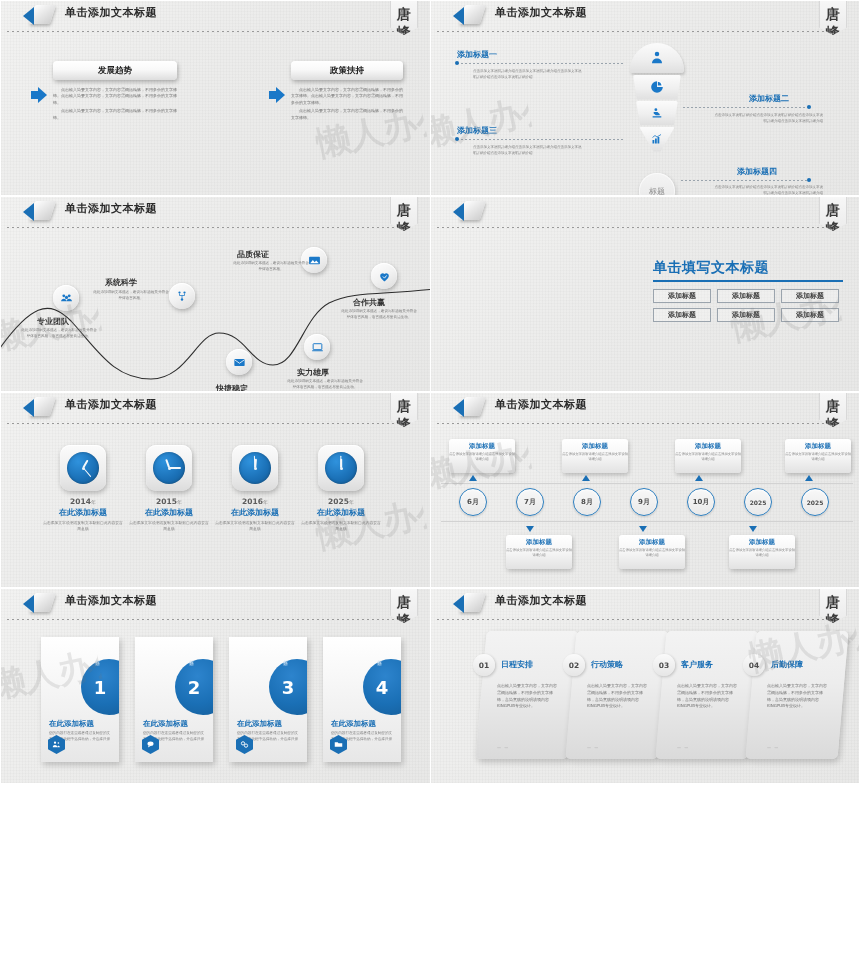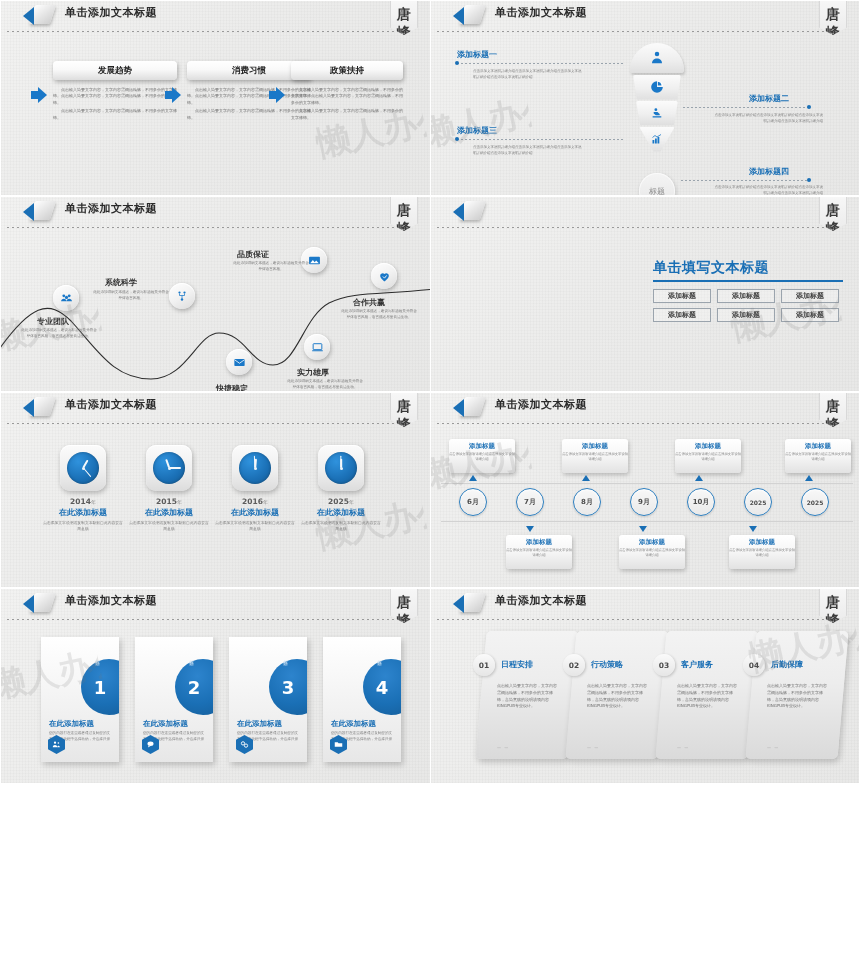--- a/index.html
+++ b/index.html
@@ -284,30 +284,20 @@
     <div class="s1-item" style="left:52px;">
       <div class="s1-arrow" style="left:-22px;">
           <div class="arrow-blue"></div>
         </div>
       <div class="s1-box">发展趋势</div>
       <div class="s1-text">
         <p>点击输入简要文字内容，文字内容需概括精炼，不用多余的文字修饰。点击输入简要文字内容，文字内容需概括精炼，不用多余的文字修饰。</p>
         <p>点击输入简要文字内容，文字内容需概括精炼，不用多余的文字修饰。</p>
       </div>
     </div>
-    <div class="s1-item" style="left:186px;">
-      <div class="s1-arrow" style="left:-22px;">
-          <div class="arrow-blue"></div>
-        </div>
-      <div class="s1-box">消费习惯</div>
-      <div class="s1-text">
-        <p>点击输入简要文字内容，文字内容需概括精炼，不用多余的文字修饰。点击输入简要文字内容，文字内容需概括精炼，不用多余的文字修饰。</p>
-        <p>点击输入简要文字内容，文字内容需概括精炼，不用多余的文字修饰。</p>
-      </div>
-    </div>
     <div class="s1-item" style="left:290px; width:112px;">
       <div class="s1-arrow" style="left:-22px;">
           <div class="arrow-blue"></div>
         </div>
       <div class="s1-box">政策扶持</div>
       <div class="s1-text">
         <p>点击输入简要文字内容，文字内容需概括精炼，不用多余的文字修饰。点击输入简要文字内容，文字内容需概括精炼，不用多余的文字修饰。</p>
         <p>点击输入简要文字内容，文字内容需概括精炼，不用多余的文字修饰。</p>
       </div>
     </div>
@@ -368,21 +358,21 @@
     <div class="s2-label" style="left:318px; top:92px;">添加标题二</div>
     <div class="s2-dotline" style="left:252px; top:106px; width:126px;"></div>
     <div class="s2-dot" style="left:376px; top:104px;"></div>
     <div class="s2-text" style="left:282px; top:112px; text-align:right;">点击添加文字说明詳細介绍点击添加文字说明詳細介绍点击添加文字说明詳細介绍点击添加文字说明詳細介绍</div>
 
     <div class="s2-label" style="left:26px; top:124px;">添加标题三</div>
     <div class="s2-dotline" style="left:26px; top:138px; width:166px;"></div>
     <div class="s2-dot" style="left:24px; top:136px;"></div>
     <div class="s2-text" style="left:42px; top:144px;">点击添加文字说明詳細介绍点击添加文字说明詳細介绍点击添加文字说明詳細介绍点击添加文字说明詳細介绍</div>
 
-    <div class="s2-label" style="left:318px; top:165px;text-align:right;">添加标题四</div>
+    <div class="s2-label" style="left:306px; top:165px;text-align:right;">添加标题四</div>
     <div class="s2-dotline" style="left:250px; top:179px; width:128px;"></div>
     <div class="s2-dot" style="left:376px; top:177px;"></div>
     <div class="s2-text" style="left:282px; top:184px; text-align:right;">点击添加文字说明詳細介绍点击添加文字说明詳細介绍点击添加文字说明詳細介绍点击添加文字说明詳細介绍</div>
 
     <div class="watermark wm-left" style="bottom:10px;">懒人办公</div>
   </div>
 
   <div class="slide col-left">
     <div class="hdr">
       <div class="hdr-logo">

